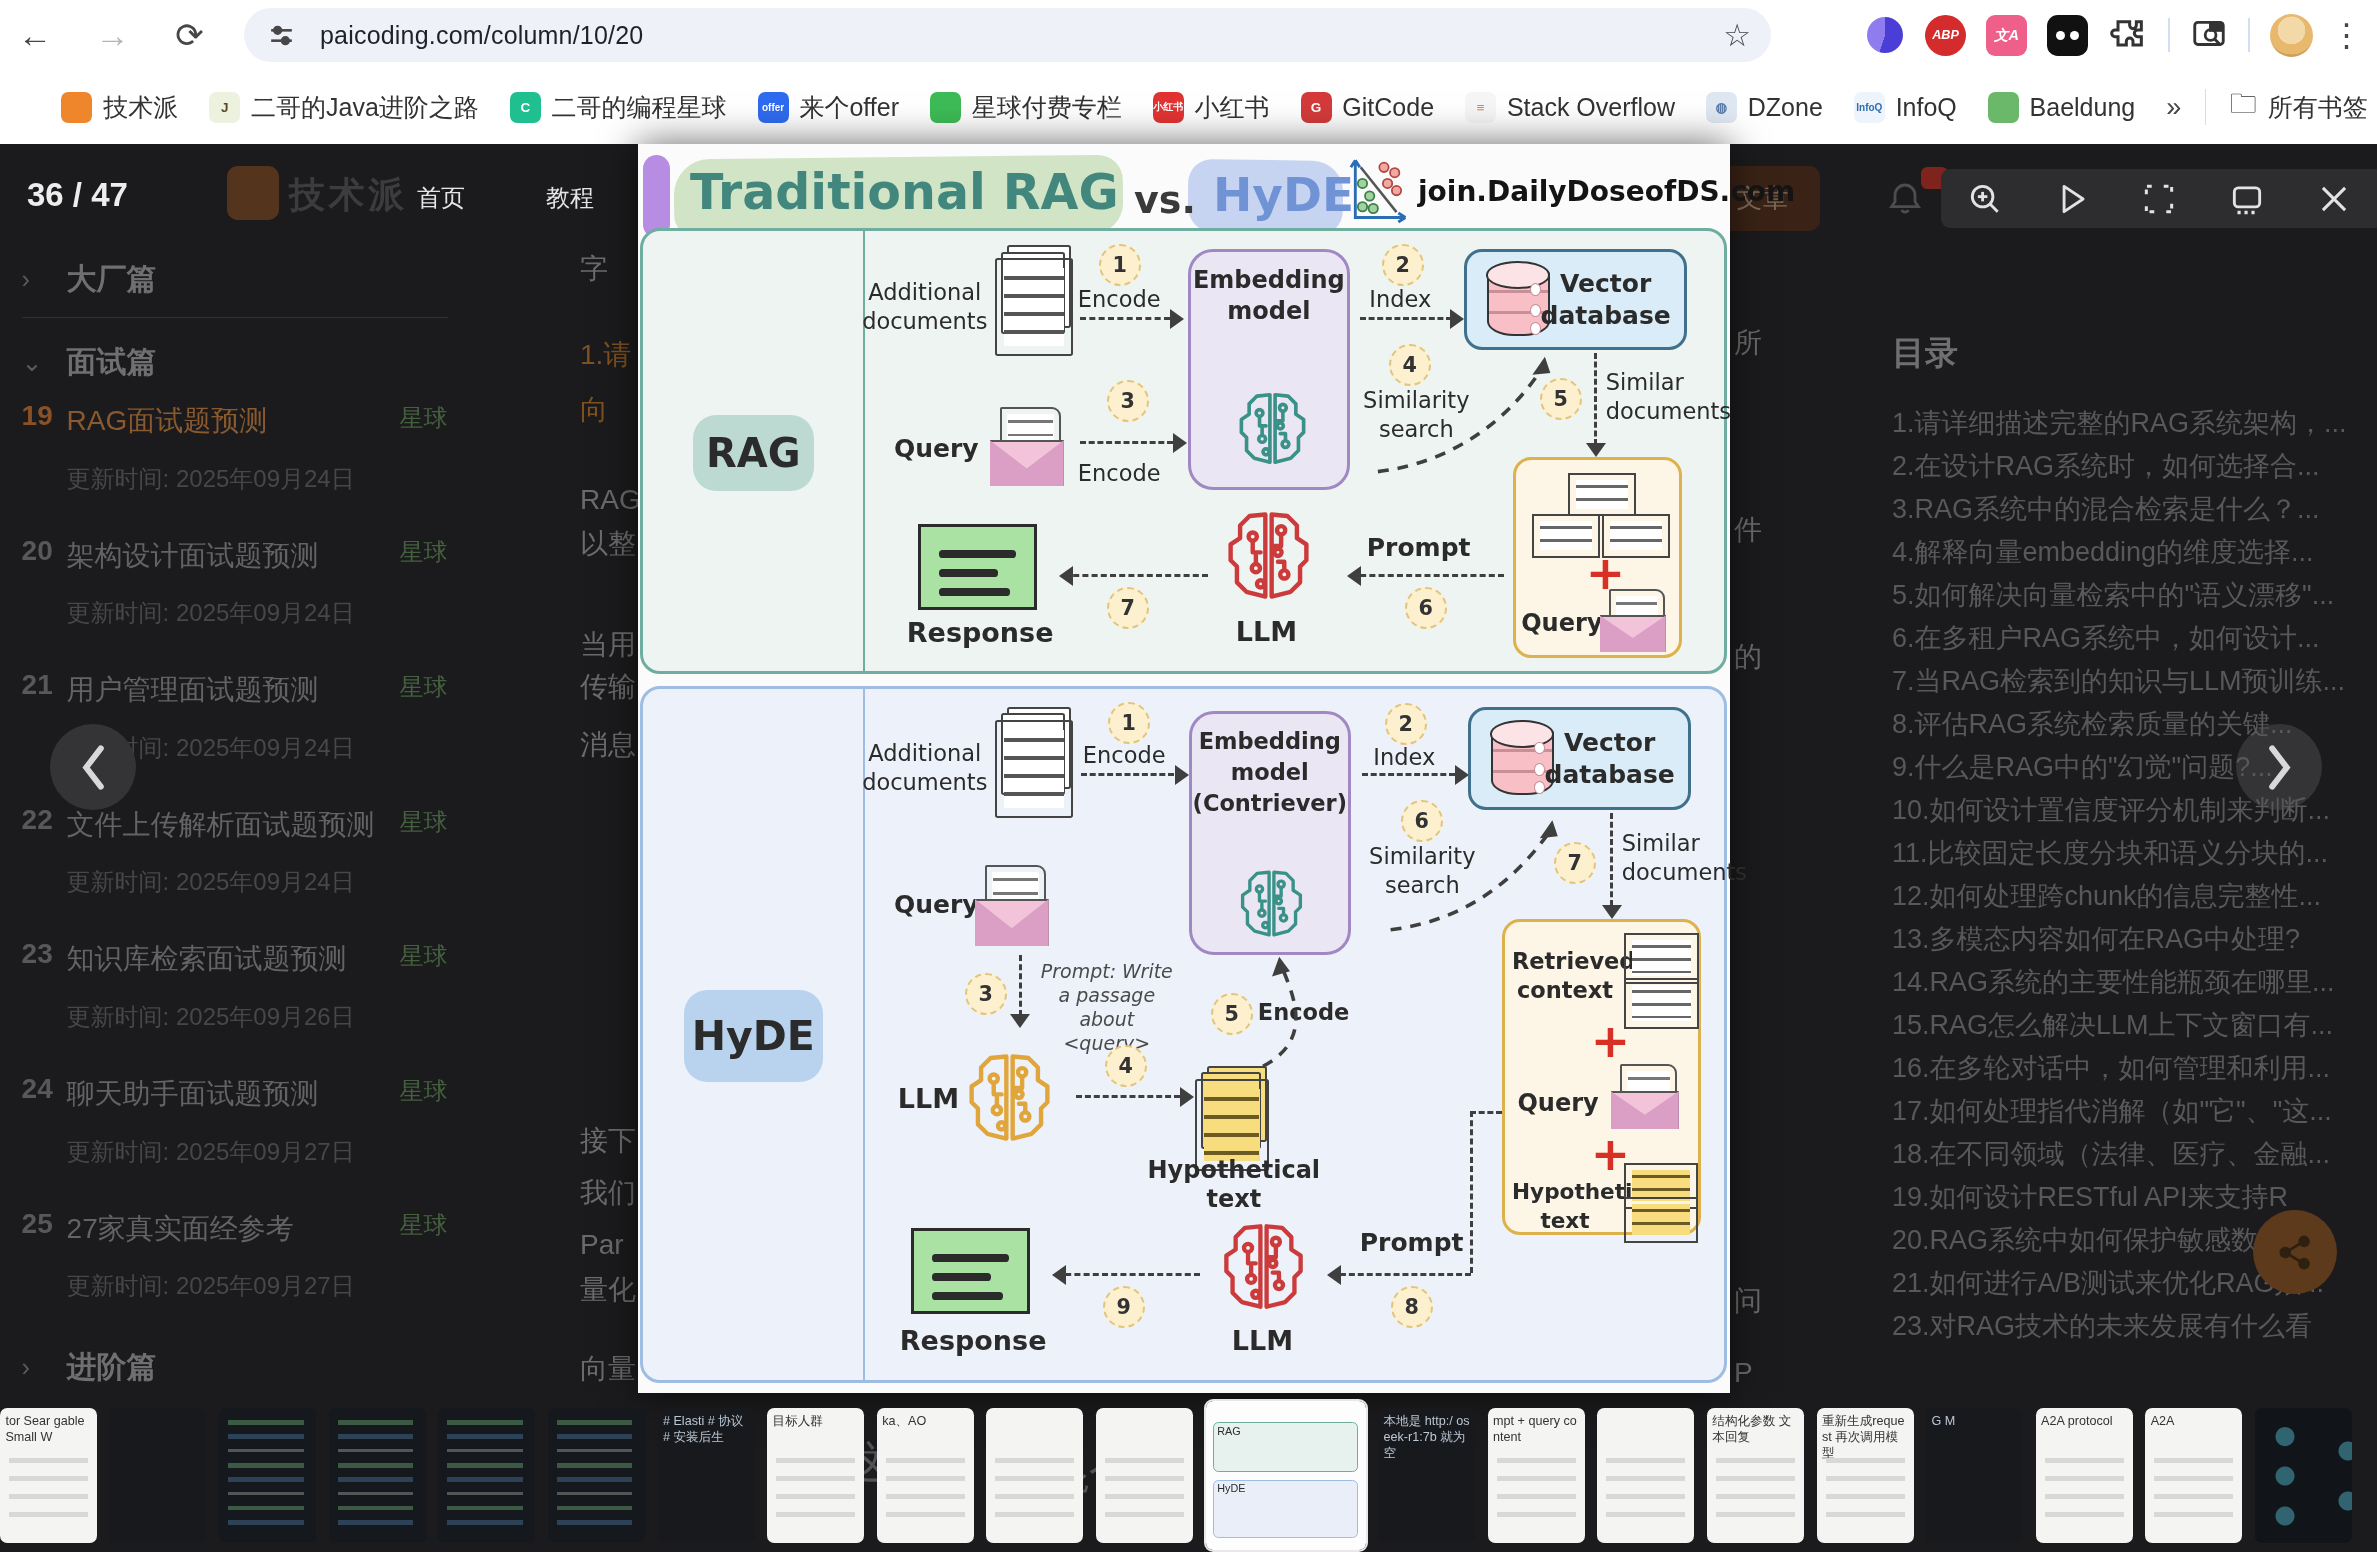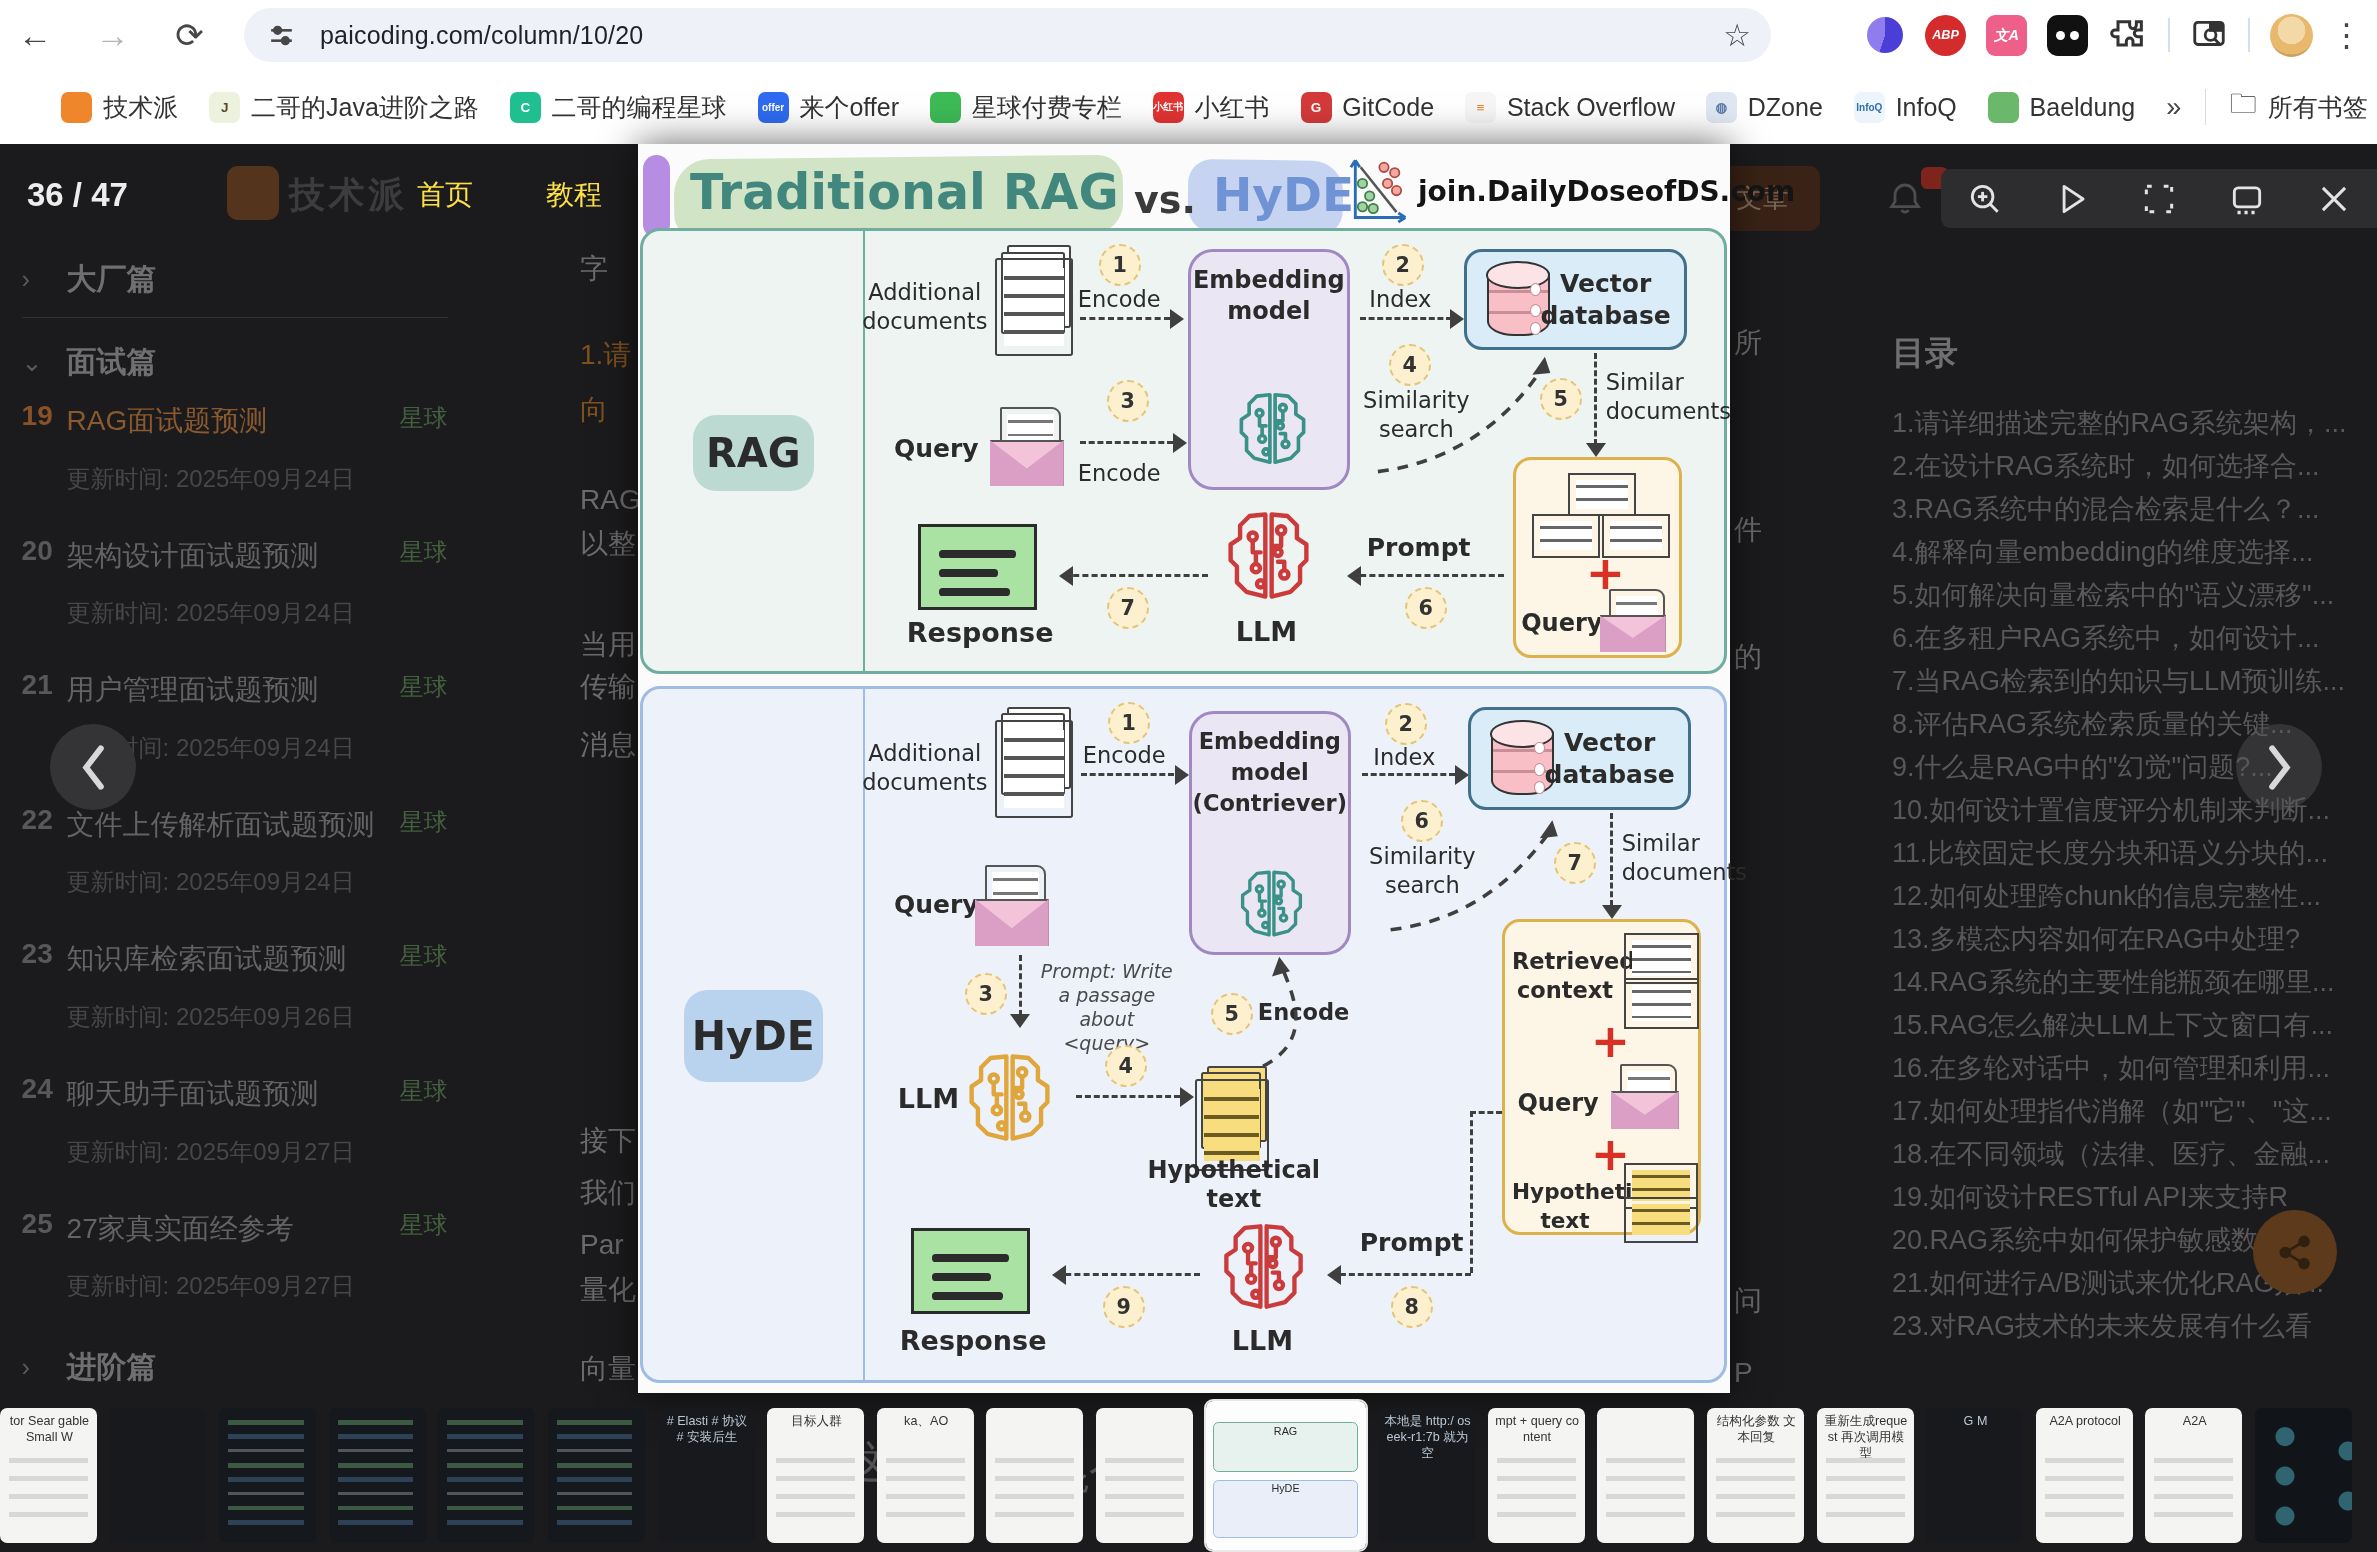--- a/index.html
+++ b/index.html
@@ -36,21 +36,21 @@
   .bardiv{width:1.8px;height:36px;background:#dcdcdc;margin-right:23.4px;}
   .bookright{margin-left:auto;display:flex;align-items:center;margin-right:18px;}
   .chev2{font-size:27px;color:#444;margin-right:23.4px;}
   .folder{font-size:27px;margin-right:10.8px;color:#333;}
   .allbm{font-size:25px;color:#333;white-space:nowrap;}
   
   .stage{position:absolute;left:0;top:144px;width:2377px;height:1247px;background:#1b1b1d;padding-left:29px;}
   .counter{position:absolute;left:27px;top:32px;font-size:33px;font-weight:bold;color:#ededed;}
   .logoSq{position:absolute;left:227px;top:21.6px;width:52px;height:54px;border-radius:10.8px;background:#55341d;}
   .brandTxt{position:absolute;left:289px;top:27px;font-size:36px;font-weight:bold;color:#3c3c3e;letter-spacing:3.6px;}
-  .navdim{position:absolute;top:32px;font-size:28px;color:#fde047;}
+  .navdim{position:absolute;top:38px;font-size:24px;color:#e5e5e5;}
   .artBtn{position:absolute;left:1705px;top:21.6px;width:115px;height:65px;border-radius:10.8px;
           background:#3a2316;display:flex;align-items:center;justify-content:center;
           font-size:26px;color:#7d6b59;}
   .bell{position:absolute;left:1885px;top:36px;width:40px;height:40px;color:#4d4d4f;}
   .bellBadge{position:absolute;left:1921px;top:23.4px;width:27px;height:21.6px;border-radius:6.3px;background:#7e241d;}
   .lbToolbar{position:absolute;left:1941px;top:25px;width:437px;height:59px;background:#2d2d2f;
              border-radius:9px 0 0 9px;display:flex;align-items:center;justify-content:space-around;}
   .lbToolbar svg{display:block;}
   
   .sidebar{position:absolute;left:21.6px;top:110px;width:426px;}
@@ -152,21 +152,21 @@
   .brain{position:absolute;}
   .brain svg{width:100%;height:100%;}
   .teal{color:#3a9188;}
   .red{color:#cc3b3b;}
   .yel{color:#e0a63c;}
   .lbl{position:absolute;font-size:27px;font-weight:bold;}
   .pnote{position:absolute;font-size:19px;line-height:24px;font-style:italic;color:#4a4a4a;text-align:center;font-weight:500;}
   .curve{position:absolute;left:0;top:0;pointer-events:none;}
   
   .strip{position:absolute;left:0;top:1253px;width:2377px;height:156px;display:flex;
-         align-items:center;gap:12.6px;overflow:hidden;text-align:center;}
+         align-items:center;gap:12.6px;overflow:hidden;}
   .thumb{flex:0 0 97px;height:135px;border-radius:7.2px;position:relative;overflow:hidden;}
   .thumb .tl{position:absolute;left:5.4px;top:5.4px;right:3.6px;font-size:12.6px;line-height:16px;word-break:break-all;}
   .thumb.light{background:#f4f4f2;}
   .thumb.light .tl{color:#333;}
   .thumb.light:after{content:"";position:absolute;left:9px;top:50px;right:9px;height:63px;
      background:repeating-linear-gradient(180deg,#d8d8d8 0 5.4px,transparent 5.4px 18px);}
   .thumb.dark{background:#17191d;}
   .thumb.dark .tl{color:#bac7d5;}
   .thumb.darkcode{background:#15181c;}
   .thumb.darkcode:after{content:"";position:absolute;left:9px;top:12.6px;right:12.6px;bottom:10.8px;

